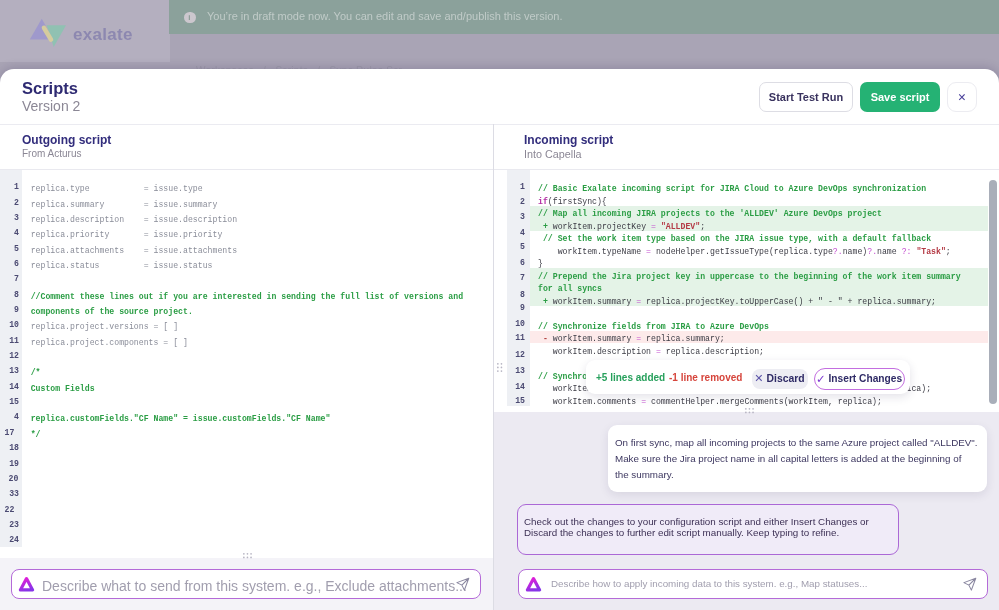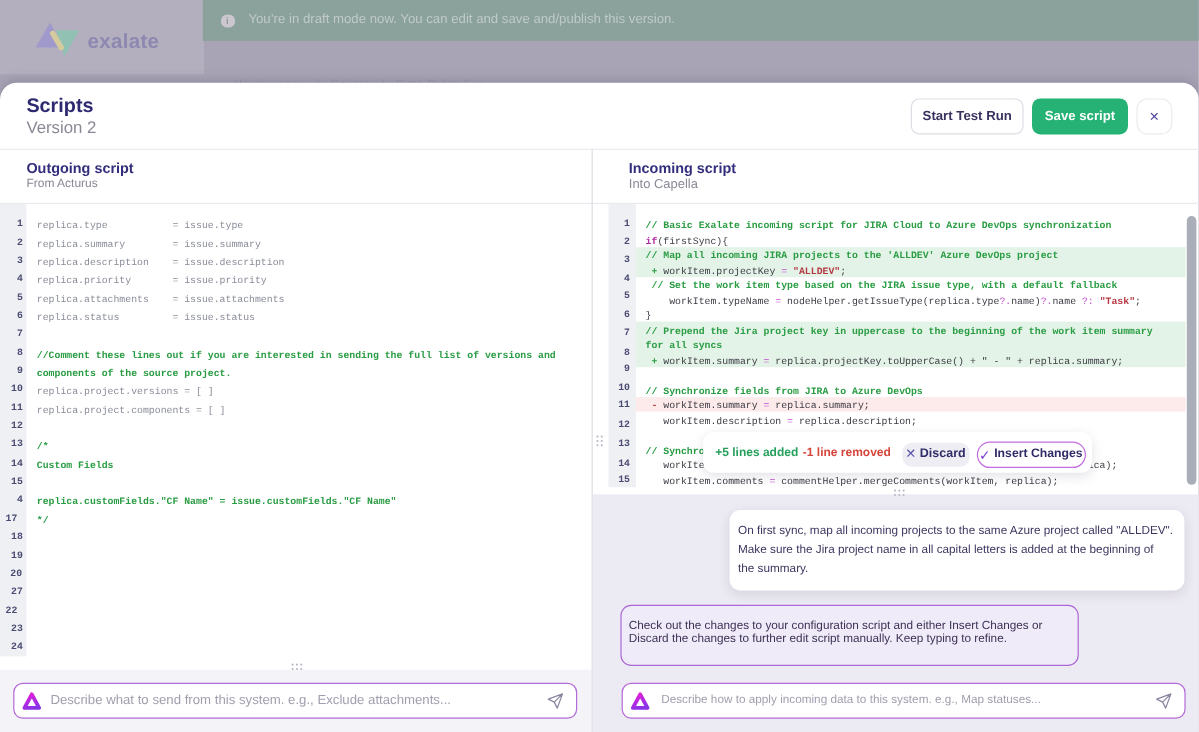--- a/index.html
+++ b/index.html
@@ -55,21 +55,21 @@
 <div class="num" style="left:0;top:335.7px;width:19px;text-align:right">11</div>
 <div class="num" style="left:0;top:351.0px;width:19px;text-align:right">12</div>
 <div class="num" style="left:0;top:366.4px;width:19px;text-align:right">13</div>
 <div class="num" style="left:0;top:381.8px;width:19px;text-align:right">14</div>
 <div class="num" style="left:0;top:397.1px;width:19px;text-align:right">15</div>
 <div class="num" style="left:0;top:412.4px;width:19px;text-align:right">4</div>
 <div class="num" style="left:0;top:427.8px;width:19px;text-align:center">17</div>
 <div class="num" style="left:0;top:443.1px;width:19px;text-align:right">18</div>
 <div class="num" style="left:0;top:458.5px;width:19px;text-align:right">19</div>
 <div class="num" style="left:4px;top:473.8px;width:19px;text-align:center">20</div>
-<div class="num" style="left:0;top:489.2px;width:19px;text-align:right">27</div>
+<div class="num" style="left:0;top:489.2px;width:19px;text-align:right">33</div>
 <div class="num" style="left:0;top:504.5px;width:19px;text-align:center">22</div>
 <div class="num" style="left:0;top:519.9px;width:19px;text-align:right">23</div>
 <div class="num" style="left:0;top:535.2px;width:19px;text-align:right">24</div>
 <div class="row mono" style="left:30.7px;top:180.2px"><span class="g">replica.type&nbsp;&nbsp;&nbsp;&nbsp;&nbsp;&nbsp;&nbsp;&nbsp;&nbsp;&nbsp;&nbsp;=&nbsp;issue.type</span></div>
 <div class="row mono" style="left:30.7px;top:195.5px"><span class="g">replica.summary&nbsp;&nbsp;&nbsp;&nbsp;&nbsp;&nbsp;&nbsp;&nbsp;=&nbsp;issue.summary</span></div>
 <div class="row mono" style="left:30.7px;top:210.9px"><span class="g">replica.description&nbsp;&nbsp;&nbsp;&nbsp;=&nbsp;issue.description</span></div>
 <div class="row mono" style="left:30.7px;top:226.2px"><span class="g">replica.priority&nbsp;&nbsp;&nbsp;&nbsp;&nbsp;&nbsp;&nbsp;=&nbsp;issue.priority</span></div>
 <div class="row mono" style="left:30.7px;top:241.6px"><span class="g">replica.attachments&nbsp;&nbsp;&nbsp;&nbsp;=&nbsp;issue.attachments</span></div>
 <div class="row mono" style="left:30.7px;top:256.9px"><span class="g">replica.status&nbsp;&nbsp;&nbsp;&nbsp;&nbsp;&nbsp;&nbsp;&nbsp;&nbsp;=&nbsp;issue.status</span></div>
 <div class="row mono" style="left:30.7px;top:287.6px"><span class="c">//Comment&nbsp;these&nbsp;lines&nbsp;out&nbsp;if&nbsp;you&nbsp;are&nbsp;interested&nbsp;in&nbsp;sending&nbsp;the&nbsp;full&nbsp;list&nbsp;of&nbsp;versions&nbsp;and</span></div>
@@ -153,21 +153,21 @@
 <div class="abs" style="left:11px;top:569px;width:470px;height:30px;background:#fff;border:1.4px solid #b46ad8;border-radius:8px"></div>
 <svg class="abs" style="left:18px;top:575.5px" width="17" height="17" viewBox="0 0 17 17">
 <defs>
       <linearGradient id="tg18" x1="0.3" y1="0" x2="0.7" y2="1">
         <stop offset="0" stop-color="#e01fd8"></stop>
         <stop offset="1" stop-color="#8734e8"></stop>
       </linearGradient>
     </defs>
 <path d="M8.5 2.6 L14.6 13.9 L2.4 13.9 Z" fill="none" stroke="url(#tg18)" stroke-width="3.2" stroke-linejoin="round"></path>
 </svg>
-<div class="abs" style="left:42px;top:578px;font-size:11px;color:#a19eae">Describe what to send from this system. e.g., Exclude attachments...</div>
+<div class="abs" style="left:42px;top:578px;font-size:14px;color:#a19eae">Describe what to send from this system. e.g., Exclude attachments...</div>
 <svg class="abs" style="left:455px;top:577px" width="15" height="15" viewBox="0 0 24 24" fill="none" stroke="#8a87a0" stroke-width="1.7" stroke-linejoin="round" stroke-linecap="round">
 <path d="M22 2 L11 13 M22 2 L15 21 L11 13 L3 9 Z"></path>
   </svg>
 <div class="abs" style="left:518px;top:569px;width:470px;height:30px;background:#fff;border:1.4px solid #b46ad8;border-radius:8px"></div>
 <svg class="abs" style="left:525px;top:575.5px" width="17" height="17" viewBox="0 0 17 17">
 <defs>
       <linearGradient id="tg525" x1="0.3" y1="0" x2="0.7" y2="1">
         <stop offset="0" stop-color="#e01fd8"></stop>
         <stop offset="1" stop-color="#8734e8"></stop>
       </linearGradient>

